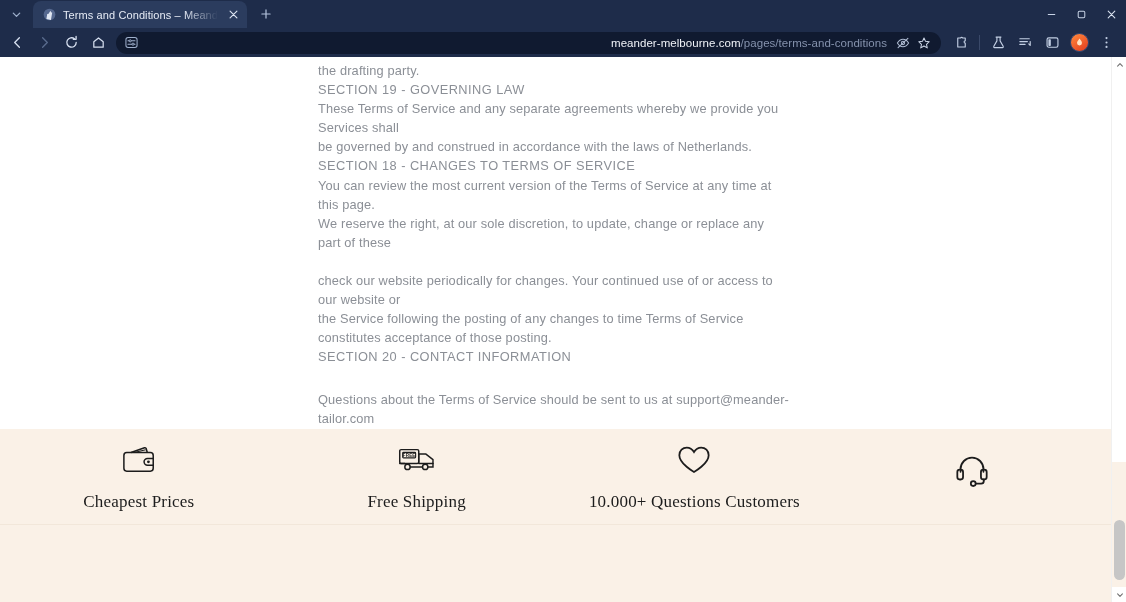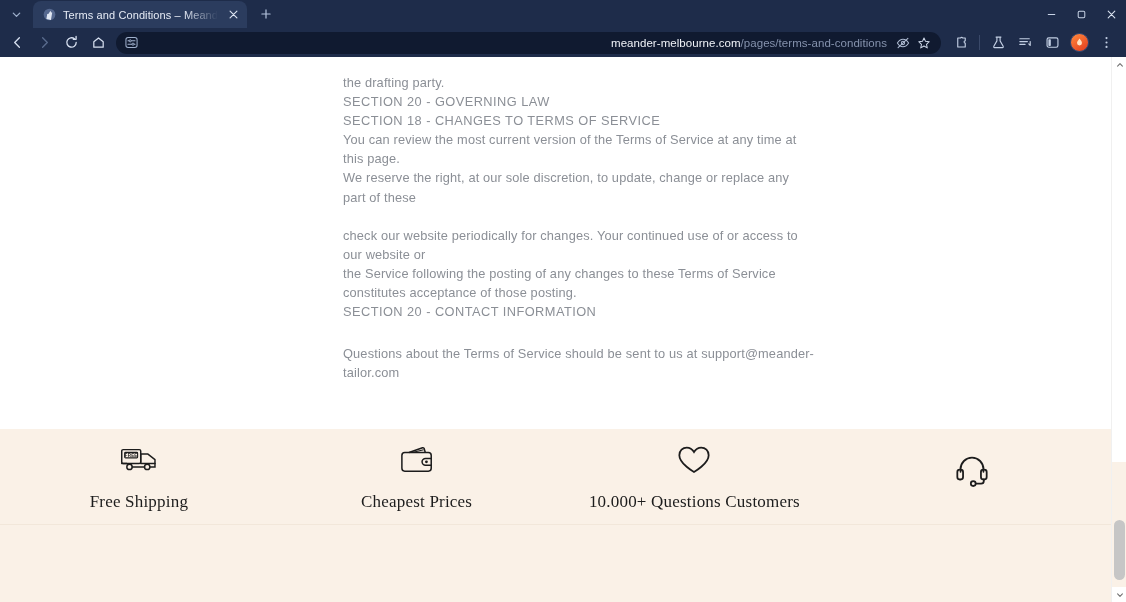--- a/index.html
+++ b/index.html
@@ -181,22 +181,21 @@
   }
 
   .page {
     position: absolute;
     inset: 0;
     right: 15px;
     overflow: hidden;
   }
 
   .content {
-    padding: 16px 0 0 0;
-    margin-left: 25px;
+    padding: 4px 0 0 0;
   }
 
   .article {
     width: 472px;
     margin-left: 318px;
     color: #8b8f96;
     font-size: 12.8px;
     line-height: 19.1px;
     letter-spacing: .15px;
     padding-top: 0;
@@ -457,75 +456,79 @@
 
   <div class="viewport">
 
     <div class="page">
       <div class="content">
 
         <div class="article">
 
           <p class="art-cut">the drafting party.</p>
 
-          <p class="art-h">SECTION 20 - GOVERNING LAW</p>
-
+          <p class="art-h">SECTION 19 - GOVERNING LAW</p>
+
+          <p class="art-p">
+            <span>These Terms of Service and any separate agreements whereby we provide you Services shall</span><br>
+            <span>be governed by and construed in accordance with the laws of Netherlands.</span>
+          </p>
 
           <p class="art-h">SECTION 18 - CHANGES TO TERMS OF SERVICE</p>
 
           <p class="art-p">
             <span>You can review the most current version of the Terms of Service at any time at this page.</span><br>
             <span>We reserve the right, at our sole discretion, to update, change or replace any part of these</span><br>
             <br>
             <span>check our website periodically for changes. Your continued use of or access to our website or</span><br>
-            <span>the Service following the posting of any changes to these Terms of Service</span><br>
+            <span>the Service following the posting of any changes to time Terms of Service</span><br>
             <span>constitutes acceptance of those posting.</span>
           </p>
 
           <p class="art-h">SECTION 20 - CONTACT INFORMATION</p>
 
           <p class="art-p tight">
             <span>Questions about the Terms of Service should be sent to us at support@meander-tailor.com</span>
           </p>
 
         </div>
 
         <div class="trustbar">
+
+          <div class="trust-item">
+            <span class="trust-icon">
+              <svg width="36" height="32" viewBox="0 0 40 36">
+                <path d="M11 9.6 L26.2 4.2 a1.5 1.5 0 0 1 1.9 .95 L29.3 9.6" fill="none" stroke="#1c1c1c" stroke-width="1.7" stroke-linejoin="round"></path>
+                <path d="M14.6 9.6 L27.5 6.4" fill="none" stroke="#1c1c1c" stroke-width="1.3"></path>
+                <rect x="3" y="9.6" width="33" height="21" rx="3.2" fill="none" stroke="#1c1c1c" stroke-width="1.7"></rect>
+                <path d="M36 16.2 H29.6 a3.9 3.9 0 0 0 0 7.8 H36" fill="none" stroke="#1c1c1c" stroke-width="1.7" stroke-linejoin="round"></path>
+                <circle cx="30.6" cy="20.1" r="1.6" fill="#1c1c1c"></circle>
+              </svg>
+            </span>
+            <span class="trust-label">Cheapest Prices</span>
+          </div>
 
           <div class="trust-item">
             <span class="trust-icon">
               <svg width="38" height="30" viewBox="0 0 44 34">
                 <rect x="2" y="5" width="22" height="16" rx="1.6" fill="none" stroke="#1c1c1c" stroke-width="1.7"></rect>
                 <path d="M24 10 H32 L40.5 16.5 V21 H24 Z" fill="none" stroke="#1c1c1c" stroke-width="1.7" stroke-linejoin="round"></path>
                 <circle cx="11" cy="25" r="3.1" fill="none" stroke="#1c1c1c" stroke-width="1.7"></circle>
                 <circle cx="31.5" cy="25" r="3.1" fill="none" stroke="#1c1c1c" stroke-width="1.7"></circle>
                 <path d="M14.2 25 H28.4 M2 21 H7.9 M34.6 25 H40.5 V21" fill="none" stroke="#1c1c1c" stroke-width="1.7" stroke-linecap="round"></path>
                 <rect x="5.4" y="8.2" width="15" height="6.4" rx="1" fill="none" stroke="#1c1c1c" stroke-width="1.3"></rect>
                 <text x="12.9" y="13.3" font-family="Liberation Sans, sans-serif" font-size="5.2" font-weight="bold" fill="#1c1c1c" text-anchor="middle" letter-spacing=".2">FREE</text>
               </svg>
             </span>
             <span class="trust-label">Free Shipping</span>
           </div>
 
           <div class="trust-item">
             <span class="trust-icon">
               <svg width="36" height="32" viewBox="0 0 40 36">
-                <path d="M11 9.6 L26.2 4.2 a1.5 1.5 0 0 1 1.9 .95 L29.3 9.6" fill="none" stroke="#1c1c1c" stroke-width="1.7" stroke-linejoin="round"></path>
-                <path d="M14.6 9.6 L27.5 6.4" fill="none" stroke="#1c1c1c" stroke-width="1.3"></path>
-                <rect x="3" y="9.6" width="33" height="21" rx="3.2" fill="none" stroke="#1c1c1c" stroke-width="1.7"></rect>
-                <path d="M36 16.2 H29.6 a3.9 3.9 0 0 0 0 7.8 H36" fill="none" stroke="#1c1c1c" stroke-width="1.7" stroke-linejoin="round"></path>
-                <circle cx="30.6" cy="20.1" r="1.6" fill="#1c1c1c"></circle>
-              </svg>
-            </span>
-            <span class="trust-label">Cheapest Prices</span>
-          </div>
-
-          <div class="trust-item">
-            <span class="trust-icon">
-              <svg width="36" height="32" viewBox="0 0 40 36">
                 <path d="M20 31.5 C20 31.5 3.5 22.2 3.5 12.6 C3.5 7.7 7.3 4 11.9 4 C15.2 4 18.1 5.9 20 9 C21.9 5.9 24.8 4 28.1 4 C32.7 4 36.5 7.7 36.5 12.6 C36.5 22.2 20 31.5 20 31.5 Z" fill="none" stroke="#1c1c1c" stroke-width="2"></path>
               </svg>
             </span>
             <span class="trust-label">10.000+ Questions Customers</span>
           </div>
 
           <div class="trust-item">
             <span class="trust-icon">
               <svg width="36" height="34" viewBox="0 0 38 38">
                 <path d="M6.2 21 V18 A12.8 12.8 0 0 1 31.8 18 V21" fill="none" stroke="#1c1c1c" stroke-width="2" stroke-linecap="round"></path>

